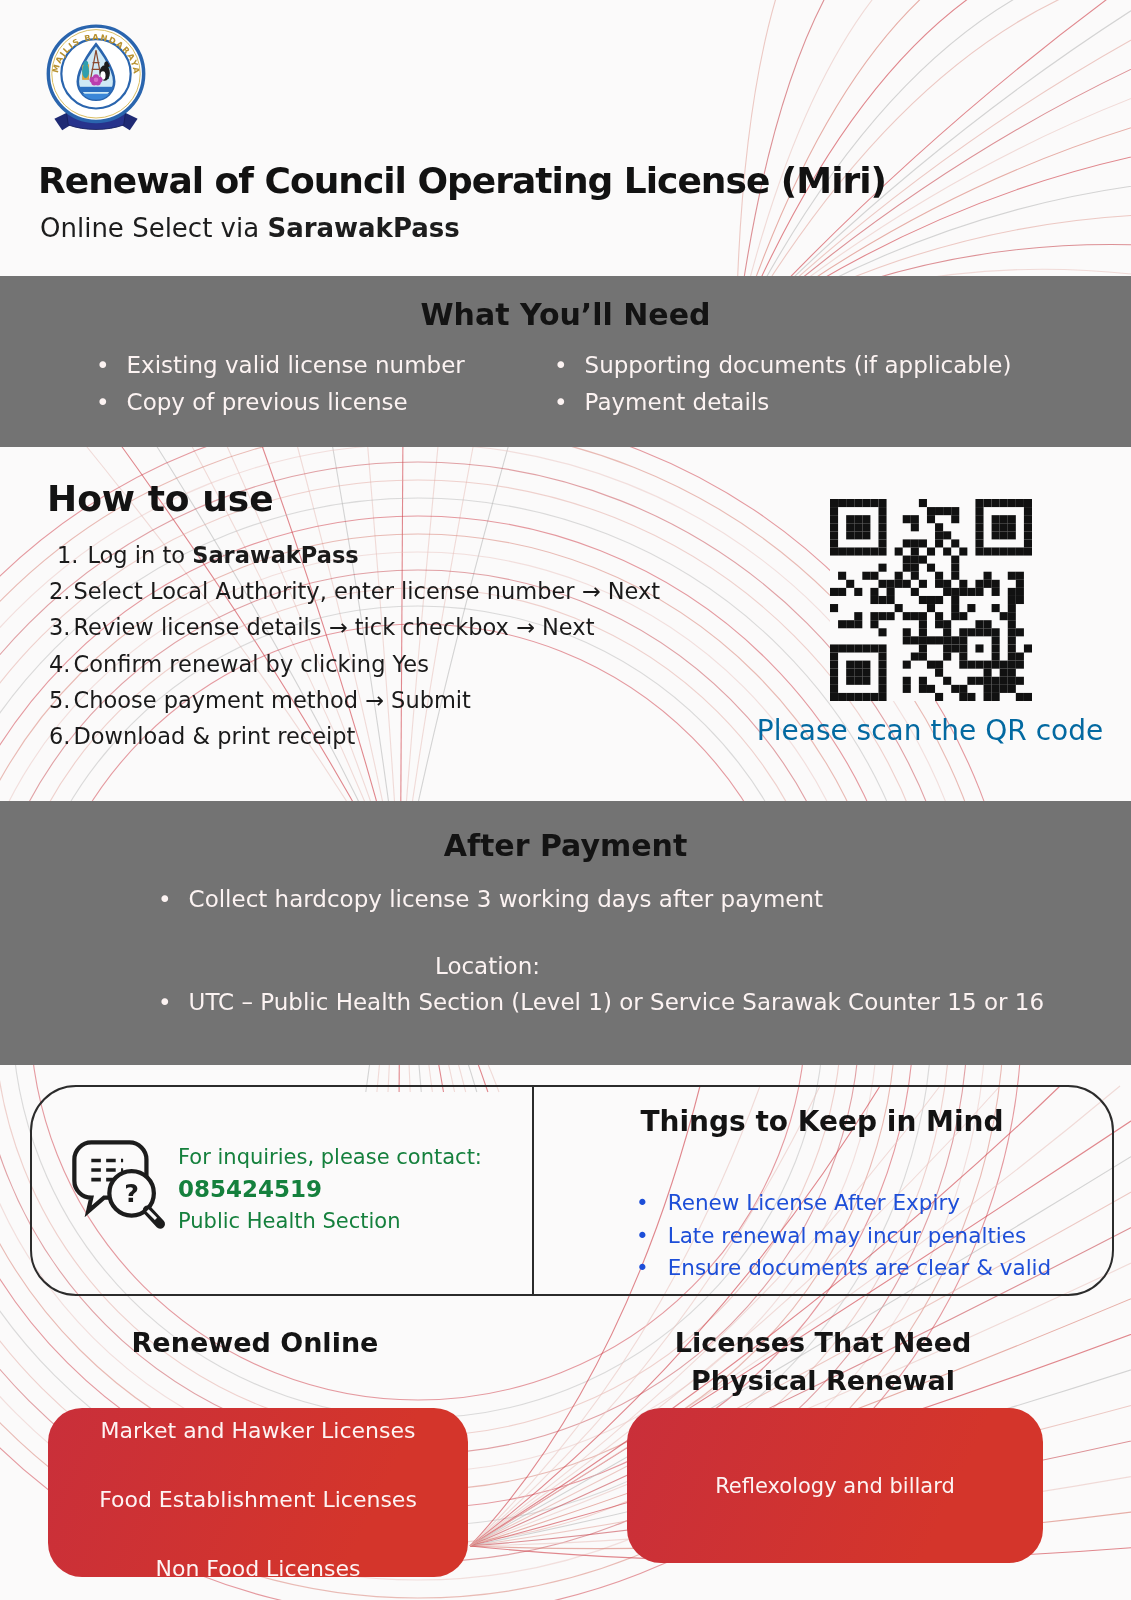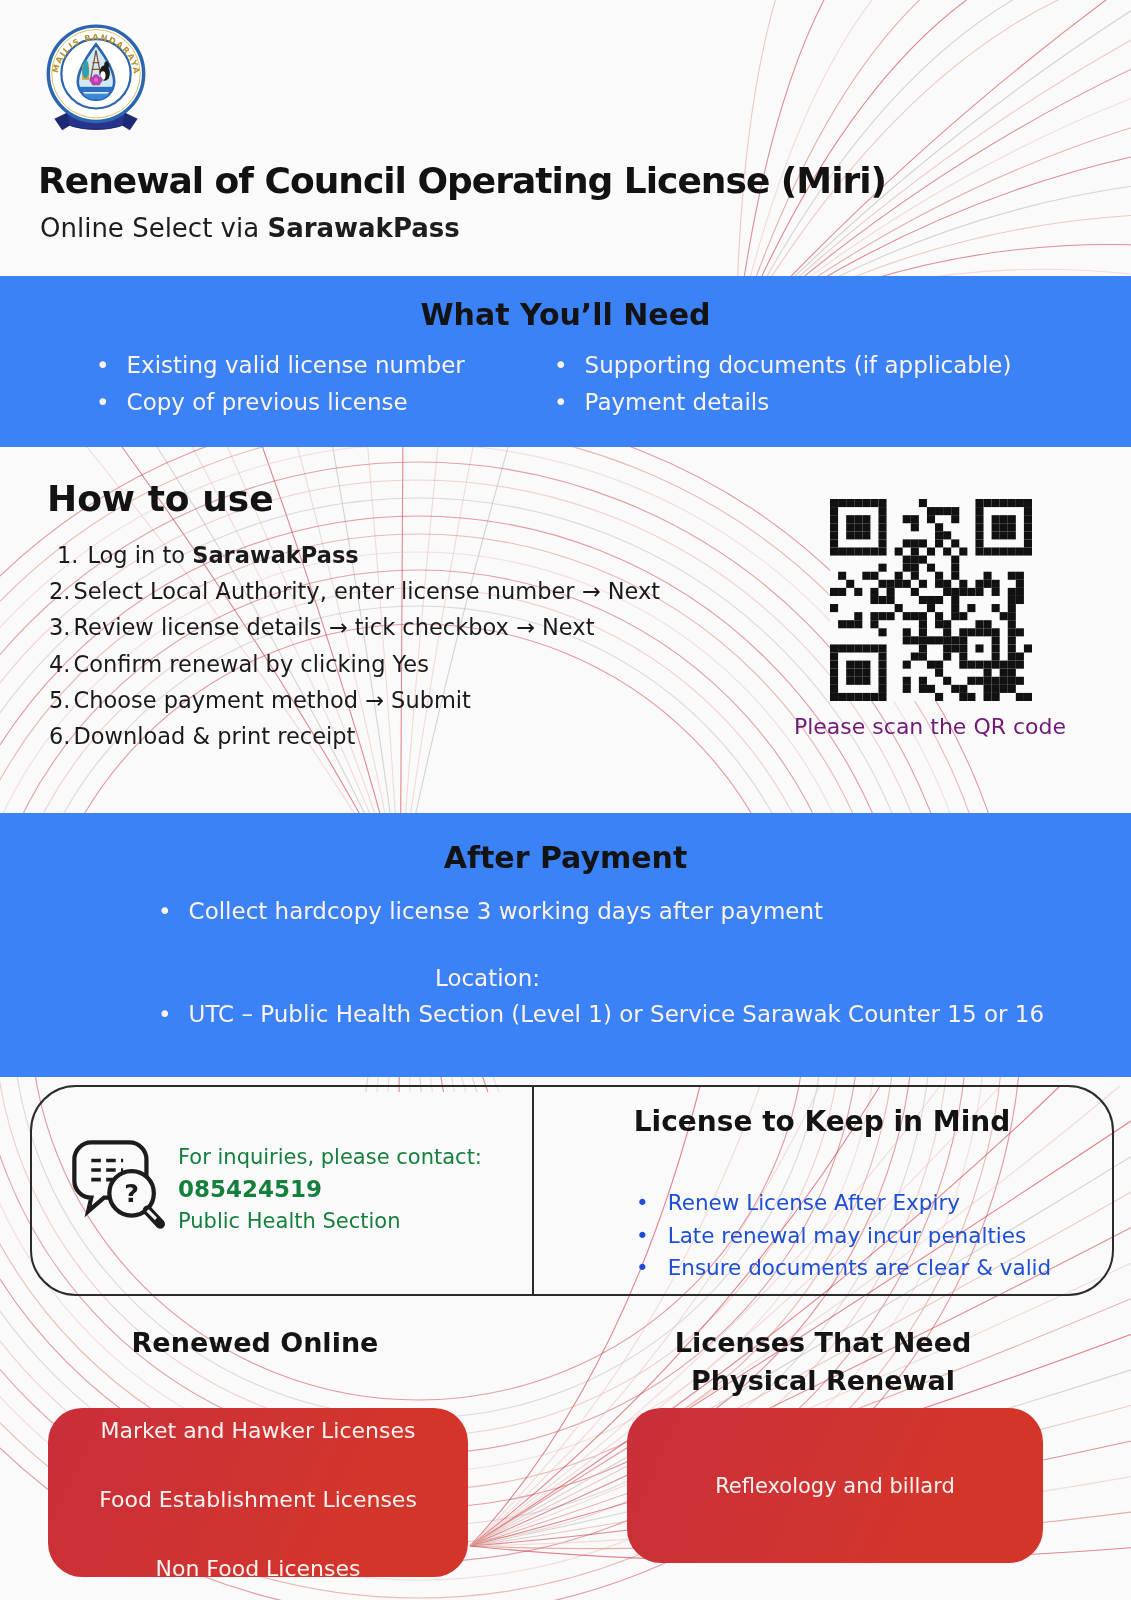--- a/index.html
+++ b/index.html
@@ -5,43 +5,43 @@
   html,body{margin:0;padding:0;width:1131px;height:1600px;}
   body{font-family:"DejaVu Sans","Liberation Sans",sans-serif;background:#fbfafa;position:relative;overflow:hidden;color:#141414;}
   #deco{position:absolute;left:0;top:0;width:1131px;height:1600px;pointer-events:none;}
 
   .logo{position:absolute;left:44px;top:24px;width:104px;height:110px;}
 
   .title{position:absolute;left:38px;top:160px;width:1080px;font-size:36px;font-weight:800;letter-spacing:-1px;color:#121212;white-space:nowrap;}
   .subtitle{position:absolute;left:40px;top:213px;font-size:26px;color:#1d1d1d;}
   .subtitle .sb{font-weight:700;}
 
-  .banner{position:absolute;left:0;width:1131px;background:#3b82f6;color:#fcf3f2;}
+  .banner{position:absolute;left:0;width:1131px;background:#737373;color:#fcf3f2;}
   #banner-need{top:276px;height:171px;}
-  #banner-after{top:801px;height:264px;margin-top:12px;}
+  #banner-after{top:801px;height:264px;}
   .banner-title{position:absolute;left:0;width:100%;text-align:center;font-size:30px;font-weight:800;color:#131313;}
   #need-title{top:21px;}
   #after-title{top:27px;}
 
   .wul{position:absolute;margin:0;padding:0;list-style:none;font-size:23px;line-height:37px;text-align:right;}
   #need-left{left:96px;top:71px;width:430px;}
   #need-right{left:554px;top:71px;width:540px;}
   .blt{display:flex;align-items:baseline;}
   .blt::before{content:"•";margin-right:17px;}
 
   #howto{position:absolute;left:47px;top:478px;width:760px;}
   #howto h2{margin:0;font-size:36px;font-weight:800;color:#131313;}
   #howto ol{margin:18px 0 0 2px;padding:0;list-style:none;font-size:22.5px;line-height:36.2px;color:#1a1a1a;}
   .step .num{margin-right:3px;}
   .step.first{padding-left:8px;}
   .step.first .num{margin-right:9px;}
   .step .stb{font-weight:700;}
 
   #qr{position:absolute;left:830px;top:499px;width:202px;height:202px;background:#fbfafa;}
-  #qr-caption{position:absolute;left:755px;top:714px;width:350px;text-align:center;font-size:22px;color:#701a75;}
+  #qr-caption{position:absolute;left:755px;top:714px;width:350px;text-align:center;font-size:28px;color:#0369a1;}
 
   .ap-line{position:absolute;font-size:23px;color:#fcf3f2;text-align:right;}
   #ap-b1{left:158px;top:85px;width:930px;}
   #ap-loc{left:140px;top:152px;width:400px;}
   #ap-b2{left:158px;top:188px;width:950px;}
 
   #infobox{position:absolute;left:30px;top:1085px;width:1080px;height:207px;border:2px solid #2b2b2b;border-radius:46px;}
   #infobox .divider{position:absolute;left:500px;top:-1px;bottom:-1px;width:2px;background:#2b2b2b;}
   #contact-icon{position:absolute;left:36px;top:44px;width:106px;height:112px;}
   #contact-text{position:absolute;left:146px;top:54px;font-size:21px;line-height:32px;color:#15803d;}
@@ -528,21 +528,21 @@
     <line x1="75" y1="74" x2="87" y2="87" stroke="#1c1c1c" stroke-width="9" stroke-linecap="round"></line>
     <line x1="75" y1="74" x2="83" y2="82" stroke="#fbfafa" stroke-width="3"></line>
   </svg>
   <div id="contact-text">
     <div>For inquiries, please contact:</div>
     <div class="phone">085424519</div>
     <div>Public Health Section</div>
   </div>
   <div class="divider"></div>
   <div id="kim">
-    <h3 id="kim-title">License to Keep in Mind</h3>
+    <h3 id="kim-title">Things to Keep in Mind</h3>
     <ul id="kim-list">
       <li class="blt">
           <span>Renew License After Expiry</span>
         </li>
       <li class="blt">
           <span>Late renewal may incur penalties</span>
         </li>
       <li class="blt">
           <span>Ensure documents are clear &amp; valid</span>
         </li>

